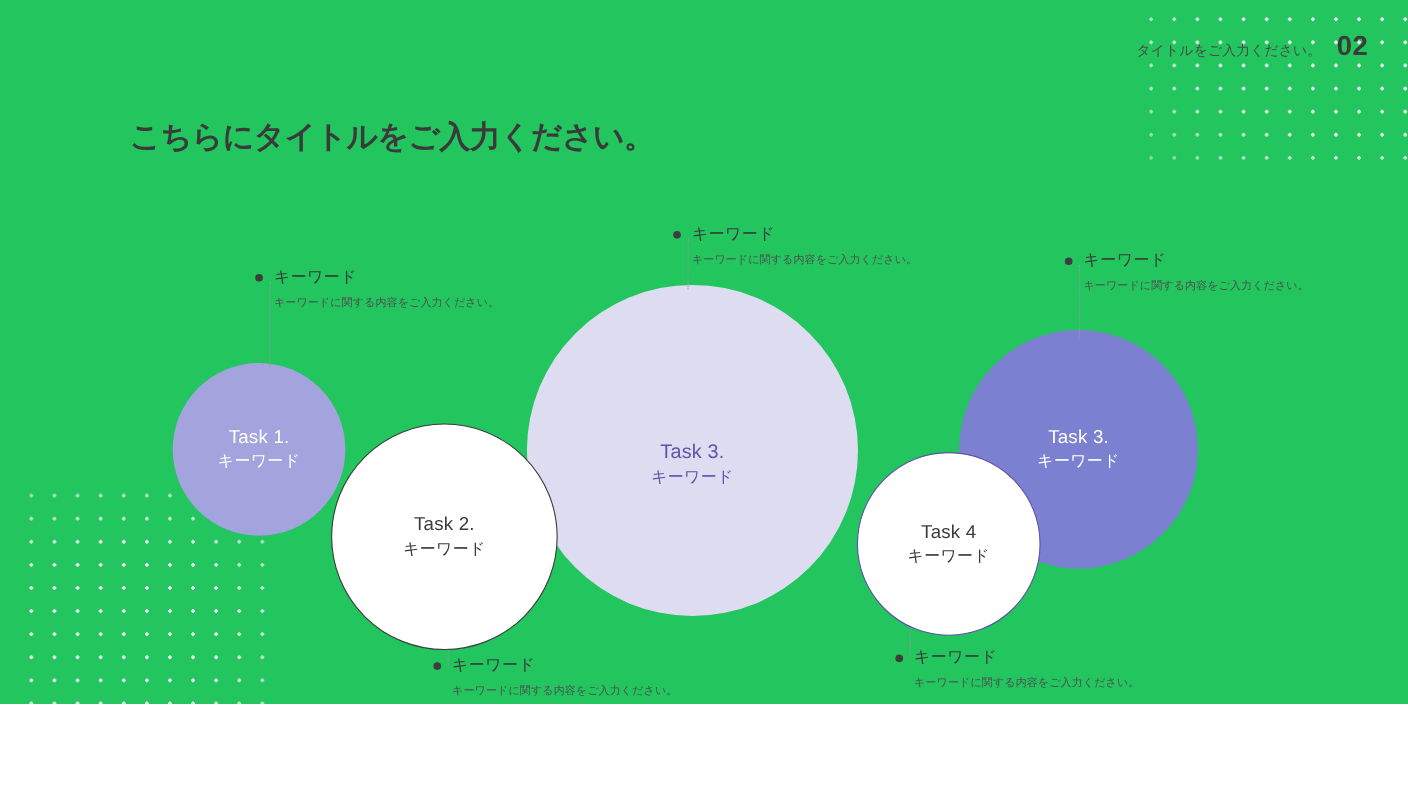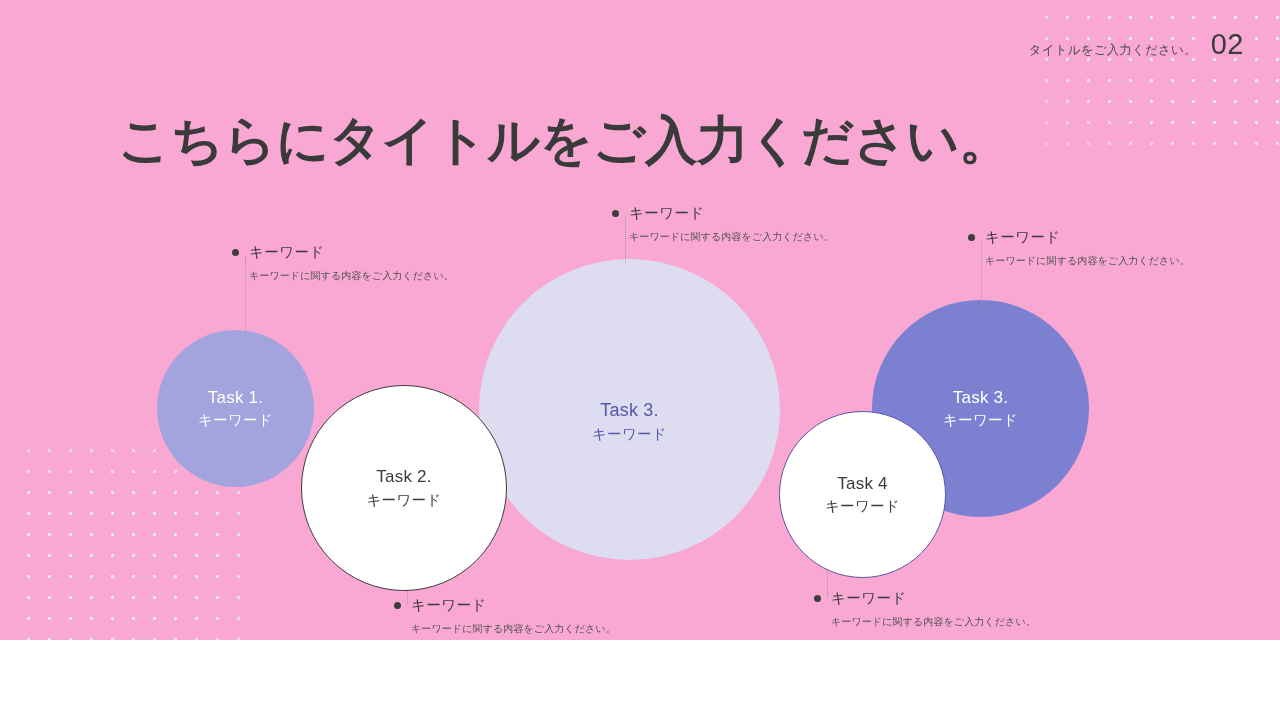--- a/index.html
+++ b/index.html
@@ -5,21 +5,21 @@
   * { margin:0; padding:0; box-sizing:border-box; }
   html, body {
     width:1280px; height:720px;
     background:#ffffff;
     font-family:"Liberation Sans", "DejaVu Sans", sans-serif;
     overflow:hidden;
   }
   #slide {
     position:relative;
     width:1280px; height:640px;
-    background:#f9a8d4;
+    background:#22c55e;
     overflow:hidden;
   }
 
   
   .dots {
     position:absolute;
     background-image:radial-gradient(#e9e9ec 1.6px, transparent 1.7px);
     background-size:21px 21px;
     background-position:0 0;
     pointer-events:none;
@@ -43,32 +43,32 @@
     right:36px; top:30px;
     display:flex; align-items:baseline; gap:14px;
   }
   #header-label {
     font-size:12.5px;
     color:#4a4a4a;
     letter-spacing:0.2px;
     white-space:nowrap;
   }
   #page-number {
-    font-size:29px;
+    font-size:25px;
     color:#3b3b3b;
-    font-weight:400;
+    font-weight:700;
     letter-spacing:0.5px;
     line-height:1;
   }
 
   
   #slide-title {
     position:absolute;
     left:118px; top:106px;
-    font-size:52px;
+    font-size:28px;
     font-weight:700;
     color:#3a3a3a;
     letter-spacing:-0.5px;
     white-space:nowrap;
   }
 
   
   .circle {
     position:absolute;
     border-radius:50%;

